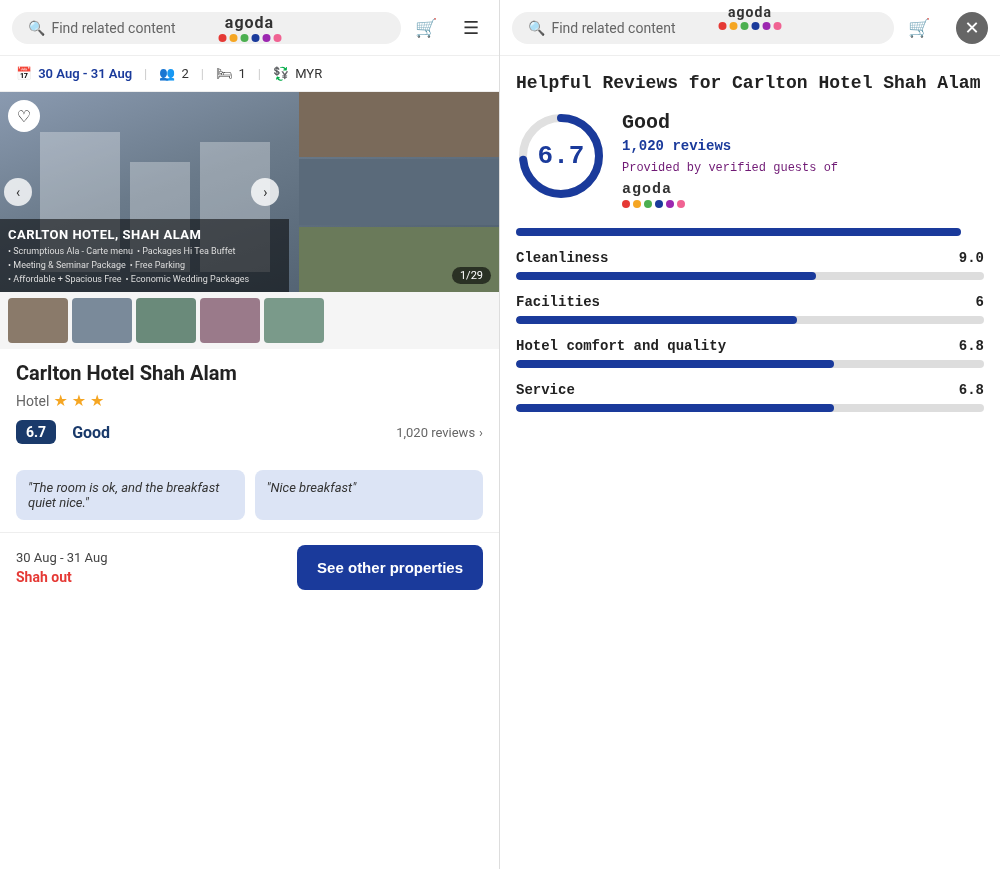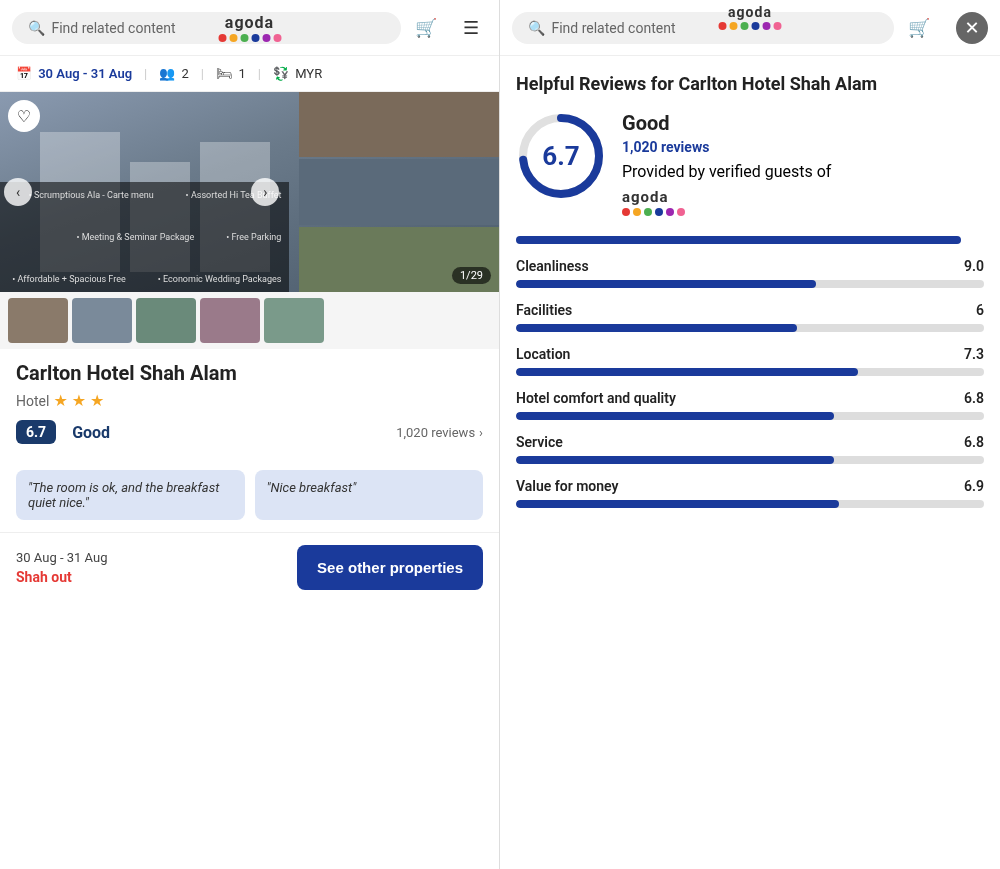--- a/index.html
+++ b/index.html
@@ -322,20 +322,21 @@
       align-items: center;
       justify-content: center;
       color: #fff;
       font-size: 18px;
       cursor: pointer;
       margin-left: 8px;
     }
 
     .reviews-section {
       padding: 16px;
+      font-family: Liberation Mono, monospace;
     }
 
     .reviews-title {
       font-size: 18px;
       font-weight: bold;
       color: #222;
       margin-bottom: 16px;
       line-height: 1.3;
     }
 
@@ -379,22 +380,22 @@
     }
 
     .reviews-count {
       color: #1a3a9b;
       font-size: 14px;
       font-weight: bold;
       margin-bottom: 6px;
     }
 
     .verified-text {
-      font-size: 16px;
-      color: #000000;
+      font-size: 12px;
+      color: #701a75;
       line-height: 1.4;
     }
 
     .agoda-logo-small {
       font-size: 15px;
       font-weight: bold;
       color: #333;
       letter-spacing: 1px;
     }
 
@@ -483,23 +484,22 @@
       font-weight: bold;
       color: #fff;
       letter-spacing: 0.5px;
       margin-bottom: 4px;
     }
 
     .hotel-feature {
       font-size: 9px;
       color: #ddd;
       display: flex;
-      gap: 32px;
+      gap: 4px;
       flex-wrap: wrap;
-      justify-content: flex-end;
     }
 
     .hotel-feature-item {
       display: flex;
       align-items: center;
       gap: 3px;
     }
   </style>
 </head>
 <body>
@@ -553,23 +553,24 @@
   <div class="hotel-image-area">
     <div class="hotel-bg-main">
 
       <svg width="300" height="200" viewBox="0 0 300 200" style="position:absolute; opacity:0.3;">
         <rect x="40" y="40" width="80" height="140" fill="#fff"></rect>
         <rect x="130" y="70" width="60" height="110" fill="#fff"></rect>
         <rect x="200" y="50" width="70" height="130" fill="#fff"></rect>
       </svg>
     </div>
     <div class="hotel-main-content">
+      <div class="hotel-main-content-title">CARLTON HOTEL, SHAH ALAM</div>
       <div class="hotel-feature">
         <div class="hotel-feature-item">• Scrumptious Ala - Carte menu</div>
-        <div class="hotel-feature-item">• Assorted Hi Tea Buffet</div>
+        <div class="hotel-feature-item">• Packages Hi Tea Buffet</div>
         <div class="hotel-feature-item">• Meeting &amp; Seminar Package</div>
         <div class="hotel-feature-item">• Free Parking</div>
         <div class="hotel-feature-item">• Affordable + Spacious Free</div>
         <div class="hotel-feature-item">• Economic Wedding Packages</div>
       </div>
     </div>
 
     <div class="hotel-image-grid">
       <div class="hotel-thumb" style="background: #7a6a5a;"></div>
       <div class="hotel-thumb" style="background: #5a6a7a;"></div>
@@ -700,52 +701,34 @@
       <div class="rating-item-header">
         <span class="rating-item-label">Facilities</span>
         <span class="rating-item-score">6</span>
       </div>
       <div class="bar-track">
         <div class="bar-fill" style="width: 60%;"></div>
       </div>
     </div>
           <div class="rating-item">
       <div class="rating-item-header">
-        <span class="rating-item-label">Location</span>
-        <span class="rating-item-score">7.3</span>
-      </div>
-      <div class="bar-track">
-        <div class="bar-fill" style="width: 73%;"></div>
-      </div>
-    </div>
-          <div class="rating-item">
-      <div class="rating-item-header">
         <span class="rating-item-label">Hotel comfort and quality</span>
         <span class="rating-item-score">6.8</span>
       </div>
       <div class="bar-track">
         <div class="bar-fill" style="width: 68%;"></div>
       </div>
     </div>
           <div class="rating-item">
       <div class="rating-item-header">
         <span class="rating-item-label">Service</span>
         <span class="rating-item-score">6.8</span>
       </div>
       <div class="bar-track">
         <div class="bar-fill" style="width: 68%;"></div>
       </div>
     </div>
-          <div class="rating-item">
-      <div class="rating-item-header">
-        <span class="rating-item-label">Value for money</span>
-        <span class="rating-item-score">6.9</span>
-      </div>
-      <div class="bar-track">
-        <div class="bar-fill" style="width: 69%;"></div>
-      </div>
-    </div>
         </div>
     </div>
   </div>
 
 
 </div>
 
 </body></html>

